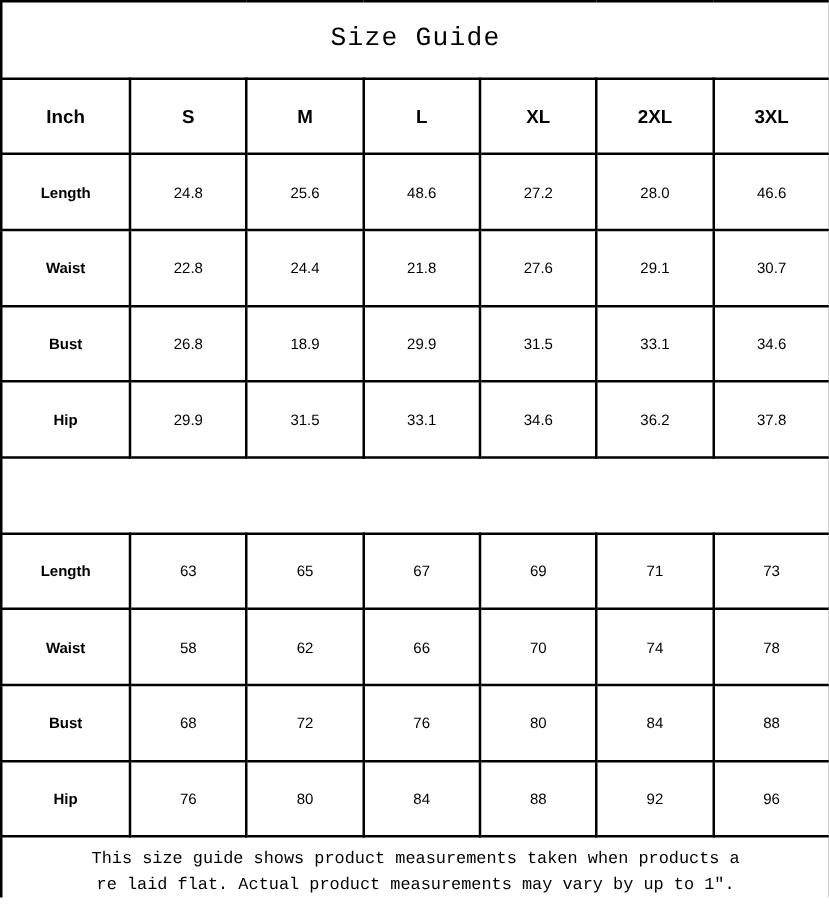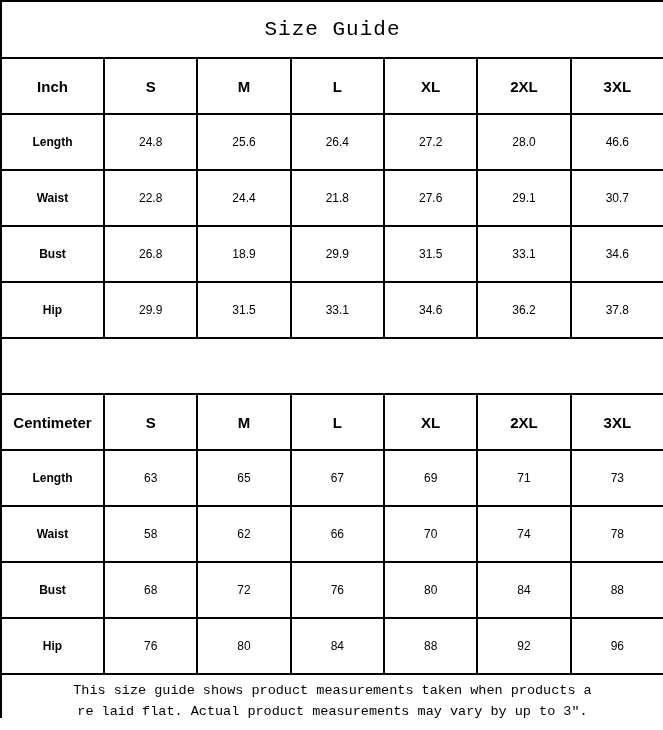--- a/index.html
+++ b/index.html
@@ -85,21 +85,21 @@
           <td class="header-cell">M</td>
           <td class="header-cell">L</td>
           <td class="header-cell">XL</td>
           <td class="header-cell">2XL</td>
           <td class="header-cell">3XL</td>
         </tr>
         <tr class="data-row">
           <td class="label-cell">Length</td>
           <td class="value-cell">24.8</td>
           <td class="value-cell">25.6</td>
-          <td class="value-cell">26.4</td>
+          <td class="value-cell">48.6</td>
           <td class="value-cell">27.2</td>
           <td class="value-cell">28.0</td>
           <td class="value-cell">46.6</td>
         </tr>
         <tr class="data-row">
           <td class="label-cell">Waist</td>
           <td class="value-cell">22.8</td>
           <td class="value-cell">24.4</td>
           <td class="value-cell">21.8</td>
           <td class="value-cell">27.6</td>
@@ -119,29 +119,20 @@
           <td class="label-cell">Hip</td>
           <td class="value-cell">29.9</td>
           <td class="value-cell">31.5</td>
           <td class="value-cell">33.1</td>
           <td class="value-cell">34.6</td>
           <td class="value-cell">36.2</td>
           <td class="value-cell">37.8</td>
         </tr>
         <tr class="gap-row">
           <td class="gap-cell" colspan="7"></td>
-        </tr>
-        <tr class="header-row">
-          <td class="unit-cell">Centimeter</td>
-          <td class="header-cell">S</td>
-          <td class="header-cell">M</td>
-          <td class="header-cell">L</td>
-          <td class="header-cell">XL</td>
-          <td class="header-cell">2XL</td>
-          <td class="header-cell">3XL</td>
         </tr>
         <tr class="data-row">
           <td class="label-cell">Length</td>
           <td class="value-cell">63</td>
           <td class="value-cell">65</td>
           <td class="value-cell">67</td>
           <td class="value-cell">69</td>
           <td class="value-cell">71</td>
           <td class="value-cell">73</td>
         </tr>
@@ -168,18 +159,18 @@
           <td class="value-cell">76</td>
           <td class="value-cell">80</td>
           <td class="value-cell">84</td>
           <td class="value-cell">88</td>
           <td class="value-cell">92</td>
           <td class="value-cell">96</td>
         </tr>
         <tr class="footer-row">
           <td class="footer-cell" colspan="7">
             <div>This size guide shows product measurements taken when products a</div>
-            <div>re laid flat. Actual product measurements may vary by up to 3″.</div>
+            <div>re laid flat. Actual product measurements may vary by up to 1″.</div>
           </td>
         </tr>
       </tbody>
   </table>
 </div>
 
 </body></html>

